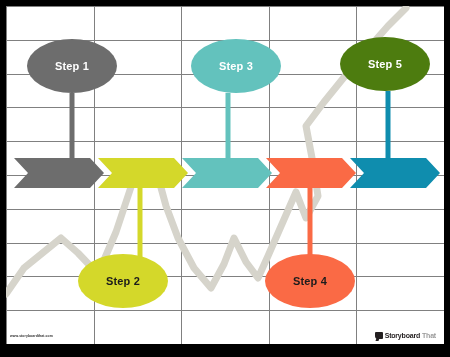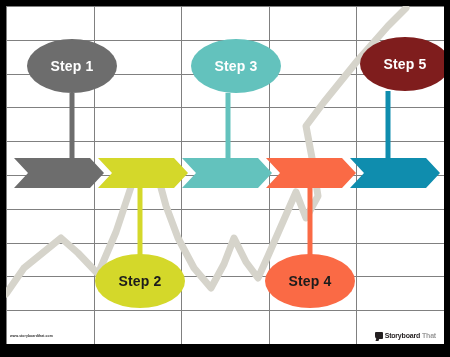--- a/index.html
+++ b/index.html
@@ -11,21 +11,21 @@
   
   #paper{position:absolute;left:6px;top:6px;width:438px;height:338px;background:#ffffff;overflow:hidden;}
 
   #artboard{position:absolute;left:0;top:0;width:438px;height:338px;}
 
   svg.layer{position:absolute;left:0;top:0;width:438px;height:338px;overflow:visible;}
 
   
   .node{position:absolute;display:flex;align-items:center;justify-content:center;
         border-radius:50%;box-sizing:border-box;}
-  .node span{font-size:14px;font-weight:bold;letter-spacing:.2px;line-height:1;
+  .node span{font-size:11px;font-weight:bold;letter-spacing:.2px;line-height:1;
              white-space:nowrap;pointer-events:none;}
 
   
   #watermark{position:absolute;left:4px;bottom:6px;font-size:3.4px;font-weight:bold;
              color:#2b2b2b;letter-spacing:.1px;white-space:nowrap;}
   #logo{position:absolute;right:8px;bottom:5px;display:flex;align-items:center;gap:2px;}
   #logo .mark{width:8px;height:7px;background:#231f20;border-radius:1px 1px 1px 3px;
               position:relative;flex:none;}
   #logo .mark:after{content:"";position:absolute;left:1.5px;bottom:-2px;width:3px;height:3px;
               background:#231f20;transform:skewX(-18deg);}
@@ -76,30 +76,30 @@
           <polygon points="92,152 168,152 182,167 168,182 92,182 106,167" fill="#d4d82a"></polygon>
           <polygon points="176,152 252,152 266,167 252,182 176,182 190,167" fill="#63c2bd"></polygon>
           <polygon points="260,152 336,152 350,167 336,182 260,182 274,167" fill="#fa6a45"></polygon>
           <polygon points="344,152 420,152 434,167 420,182 344,182 358,167" fill="#0f8dae"></polygon>
         </svg>
 
       <div id="nodes">
           <div class="node" style="left: 21px; top: 33px; width: 90px; height: 54px; background: rgb(109, 109, 109);">
             <span style="color: rgb(255, 255, 255);">Step 1</span>
           </div>
-          <div class="node" style="left: 89px; top: 248px; width: 90px; height: 54px; background: rgb(212, 216, 42);">
+          <div class="node" style="left: 72px; top: 248px; width: 90px; height: 54px; background: rgb(212, 216, 42);">
             <span style="color: rgb(28, 28, 28);">Step 2</span>
           </div>
           <div class="node" style="left: 185px; top: 33px; width: 90px; height: 54px; background: rgb(99, 194, 189);">
             <span style="color: rgb(255, 255, 255);">Step 3</span>
           </div>
           <div class="node" style="left: 259px; top: 248px; width: 90px; height: 54px; background: rgb(250, 106, 69); text-align: center;">
             <span style="color: rgb(28, 28, 28);">Step 4</span>
           </div>
-          <div class="node" style="left: 354px; top: 31px; width: 90px; height: 54px; background: #7f1d1d;">
+          <div class="node" style="left: 334px; top: 31px; width: 90px; height: 54px; background: #4d7c0f;">
             <span style="color: rgb(255, 255, 255);">Step 5</span>
           </div>
         </div>
 
     </div>
 
     <div id="watermark">www.storyboardthat.com</div>
 
     <div id="logo">
       <span class="mark"></span>

